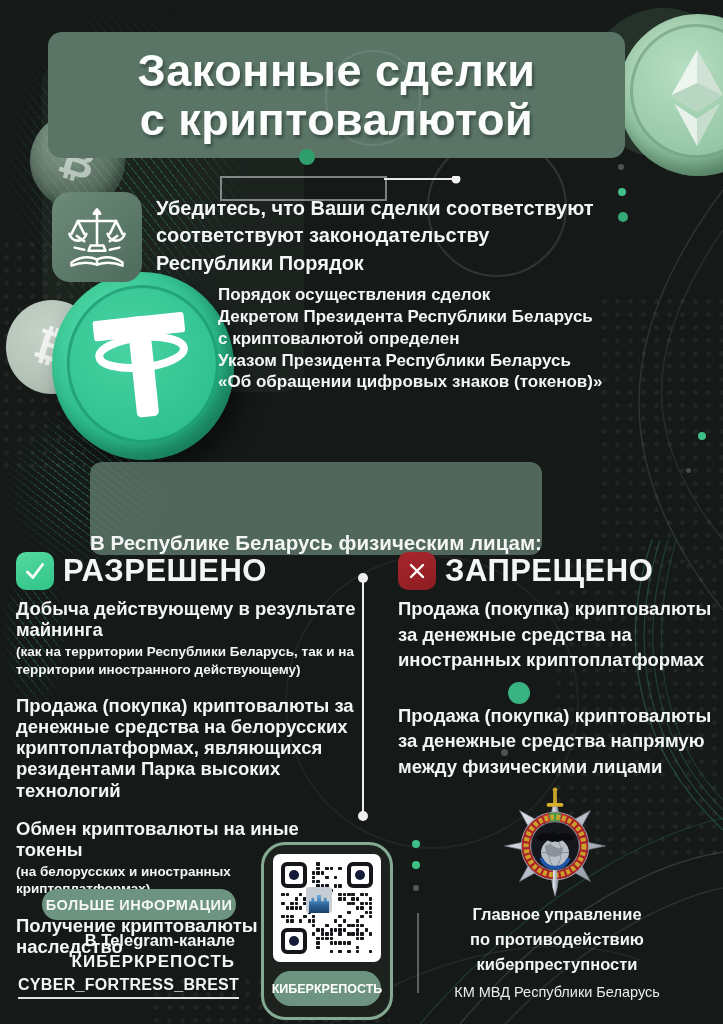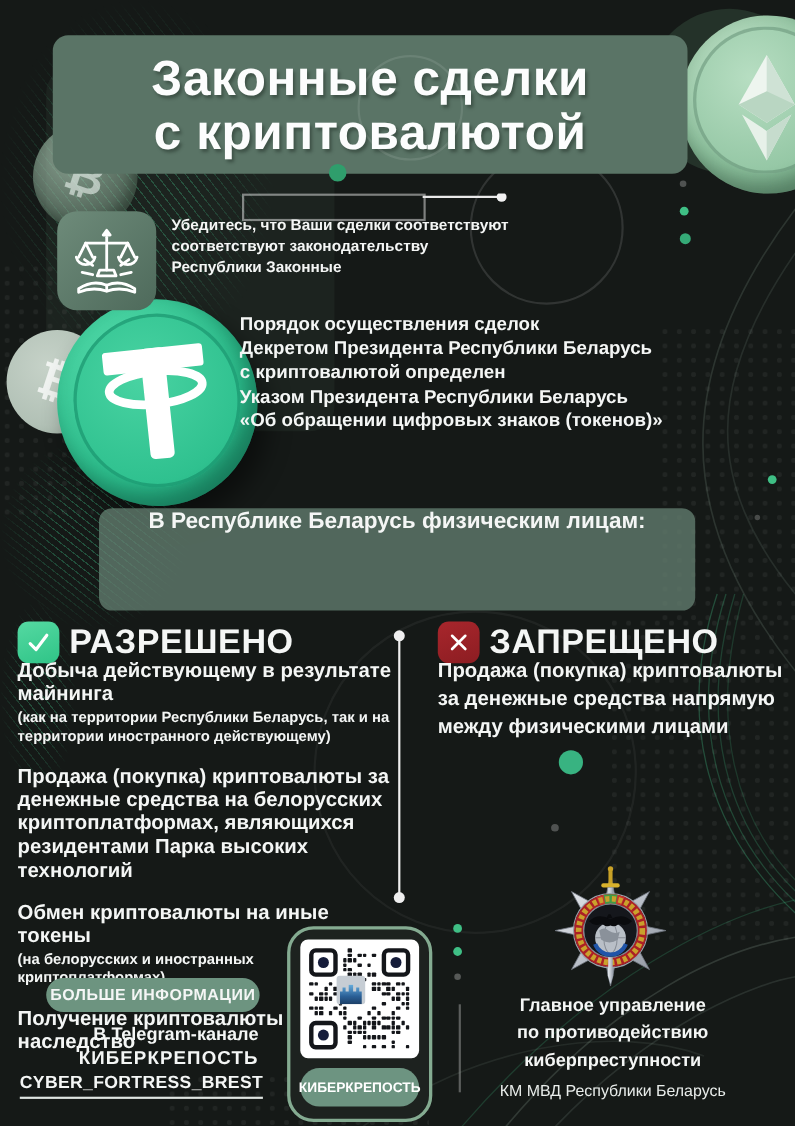--- a/index.html
+++ b/index.html
@@ -35,27 +35,27 @@
   .coin-usdt-face{position:absolute;left:15px;top:13px;width:152px;height:158px;border-radius:50%;
     background:radial-gradient(circle at 42% 36%,#49d3a2,#2fc18f 72%,#23a97c);
     box-shadow:inset 0 0 0 3px rgba(16,130,95,.5);}
   
   .title-box{left:48px;top:32px;width:577px;height:126px;background:#5a7466;border-radius:14px;
     display:flex;flex-direction:column;align-items:center;justify-content:center;z-index:5;}
   .title-box div{font-size:45px;font-weight:bold;line-height:1.1;letter-spacing:.5px;color:#fcfdfd;
     text-shadow:2px 3px 3px rgba(10,16,12,.35);}
   .scales-box{left:52px;top:192px;width:90px;height:90px;border-radius:18px;z-index:5;
     background:linear-gradient(135deg,#6e8b7a,#4e6a5b);display:flex;align-items:center;justify-content:center;}
-  .notice{left:156px;top:195px;z-index:5;font-size:14px;font-weight:bold;line-height:1.37;}
+  .notice{left:156px;top:195px;z-index:5;font-size:20px;font-weight:bold;line-height:1.37;}
   .law{left:218px;top:284px;width:470px;z-index:5;font-size:17px;font-weight:bold;line-height:1.285;}
-  .banner{left:90px;top:462px;width:542px;height:93px;border-radius:12px;background:rgba(99,126,111,.78);
-    display:flex;align-items:flex-start;justify-content:center;z-index:5;}
+  .banner{left:90px;top:462px;width:452px;height:93px;border-radius:12px;background:rgba(99,126,111,.78);
+    display:flex;align-items:flex-end;justify-content:center;z-index:5;}
   .banner div{font-size:20.5px;font-weight:bold;}
   
-  .col-head{display:flex;align-items:center;gap:9px;z-index:6;margin-top:13px;}
+  .col-head{display:flex;align-items:center;gap:9px;z-index:6;}
   .col-head .hicon{width:38px;height:38px;border-radius:10px;display:flex;align-items:center;justify-content:center;flex:0 0 auto;}
   .hicon.ok{background:linear-gradient(160deg,#55d9a2,#2fc487);}
   .hicon.no{background:linear-gradient(160deg,#a8262c,#8c1d22);}
   .col-head .htxt{font-size:31px;font-weight:bold;letter-spacing:.5px;}
   .items{z-index:6;}
   .item{margin-bottom:17px;}
   .item .t{font-size:18.5px;font-weight:bold;line-height:1.14;}
   .item .n{font-size:13.5px;font-weight:bold;line-height:1.3;margin-top:3px;}
   .items.right .item{margin-bottom:30px;}
   .items.right .t{line-height:1.38;font-size:18.5px;}
@@ -188,21 +188,21 @@
       <path d="M26 40 H38 L40 45 H24 Z"></path>
       <path d="M20 36 L13 31 M20 44 L11 42 M44 36 L51 31 M44 44 L53 42"></path>
       <path d="M8 56 Q20 48 32 53 Q44 48 56 56 L56 59 Q44 54 32 58 Q20 54 8 59 Z"></path>
       <path d="M32 53 V58"></path>
     </svg>
   </div>
 
   <div class="abs notice">
     <div>Убедитесь, что Ваши сделки соответствуют</div>
     <div>соответствуют законодательству</div>
-    <div>Республики Законные</div>
+    <div>Республики Порядок</div>
   </div>
 
   <div class="abs law">
     <div>Порядок осуществления сделок</div>
     <div>Декретом Президента Республики Беларусь</div>
     <div>с криптовалютой определен</div>
     <div>Указом Президента Республики Беларусь</div>
     <div>«Об обращении цифровых знаков (токенов)»</div>
   </div>
 
@@ -239,20 +239,23 @@
 
   <div class="abs col-head" style="left:398px;top:552px;">
     <div class="hicon no">
       <svg width="24" height="24" viewBox="0 0 24 24" fill="none" stroke="#fff" stroke-width="2.4" stroke-linecap="round">
         <path d="M6 6 L18 18 M18 6 L6 18"></path>
       </svg>
     </div>
     <div class="htxt">ЗАПРЕЩЕНО</div>
   </div>
   <div class="abs items right" style="left:398px;top:596px;width:322px;">
+    <div class="item">
+      <div class="t">Продажа (покупка) криптовалюты за денежные средства на иностранных криптоплатформах</div>
+    </div>
     <div class="item">
       <div class="t">Продажа (покупка) криптовалюты за денежные средства напрямую между физическими лицами</div>
     </div>
   </div>
 
   <div class="abs info-pill">
     <span>БОЛЬШЕ ИНФОРМАЦИИ</span>
   </div>
   <div class="abs tg-block">
     <div class="l1">В Telegram-канале</div>

